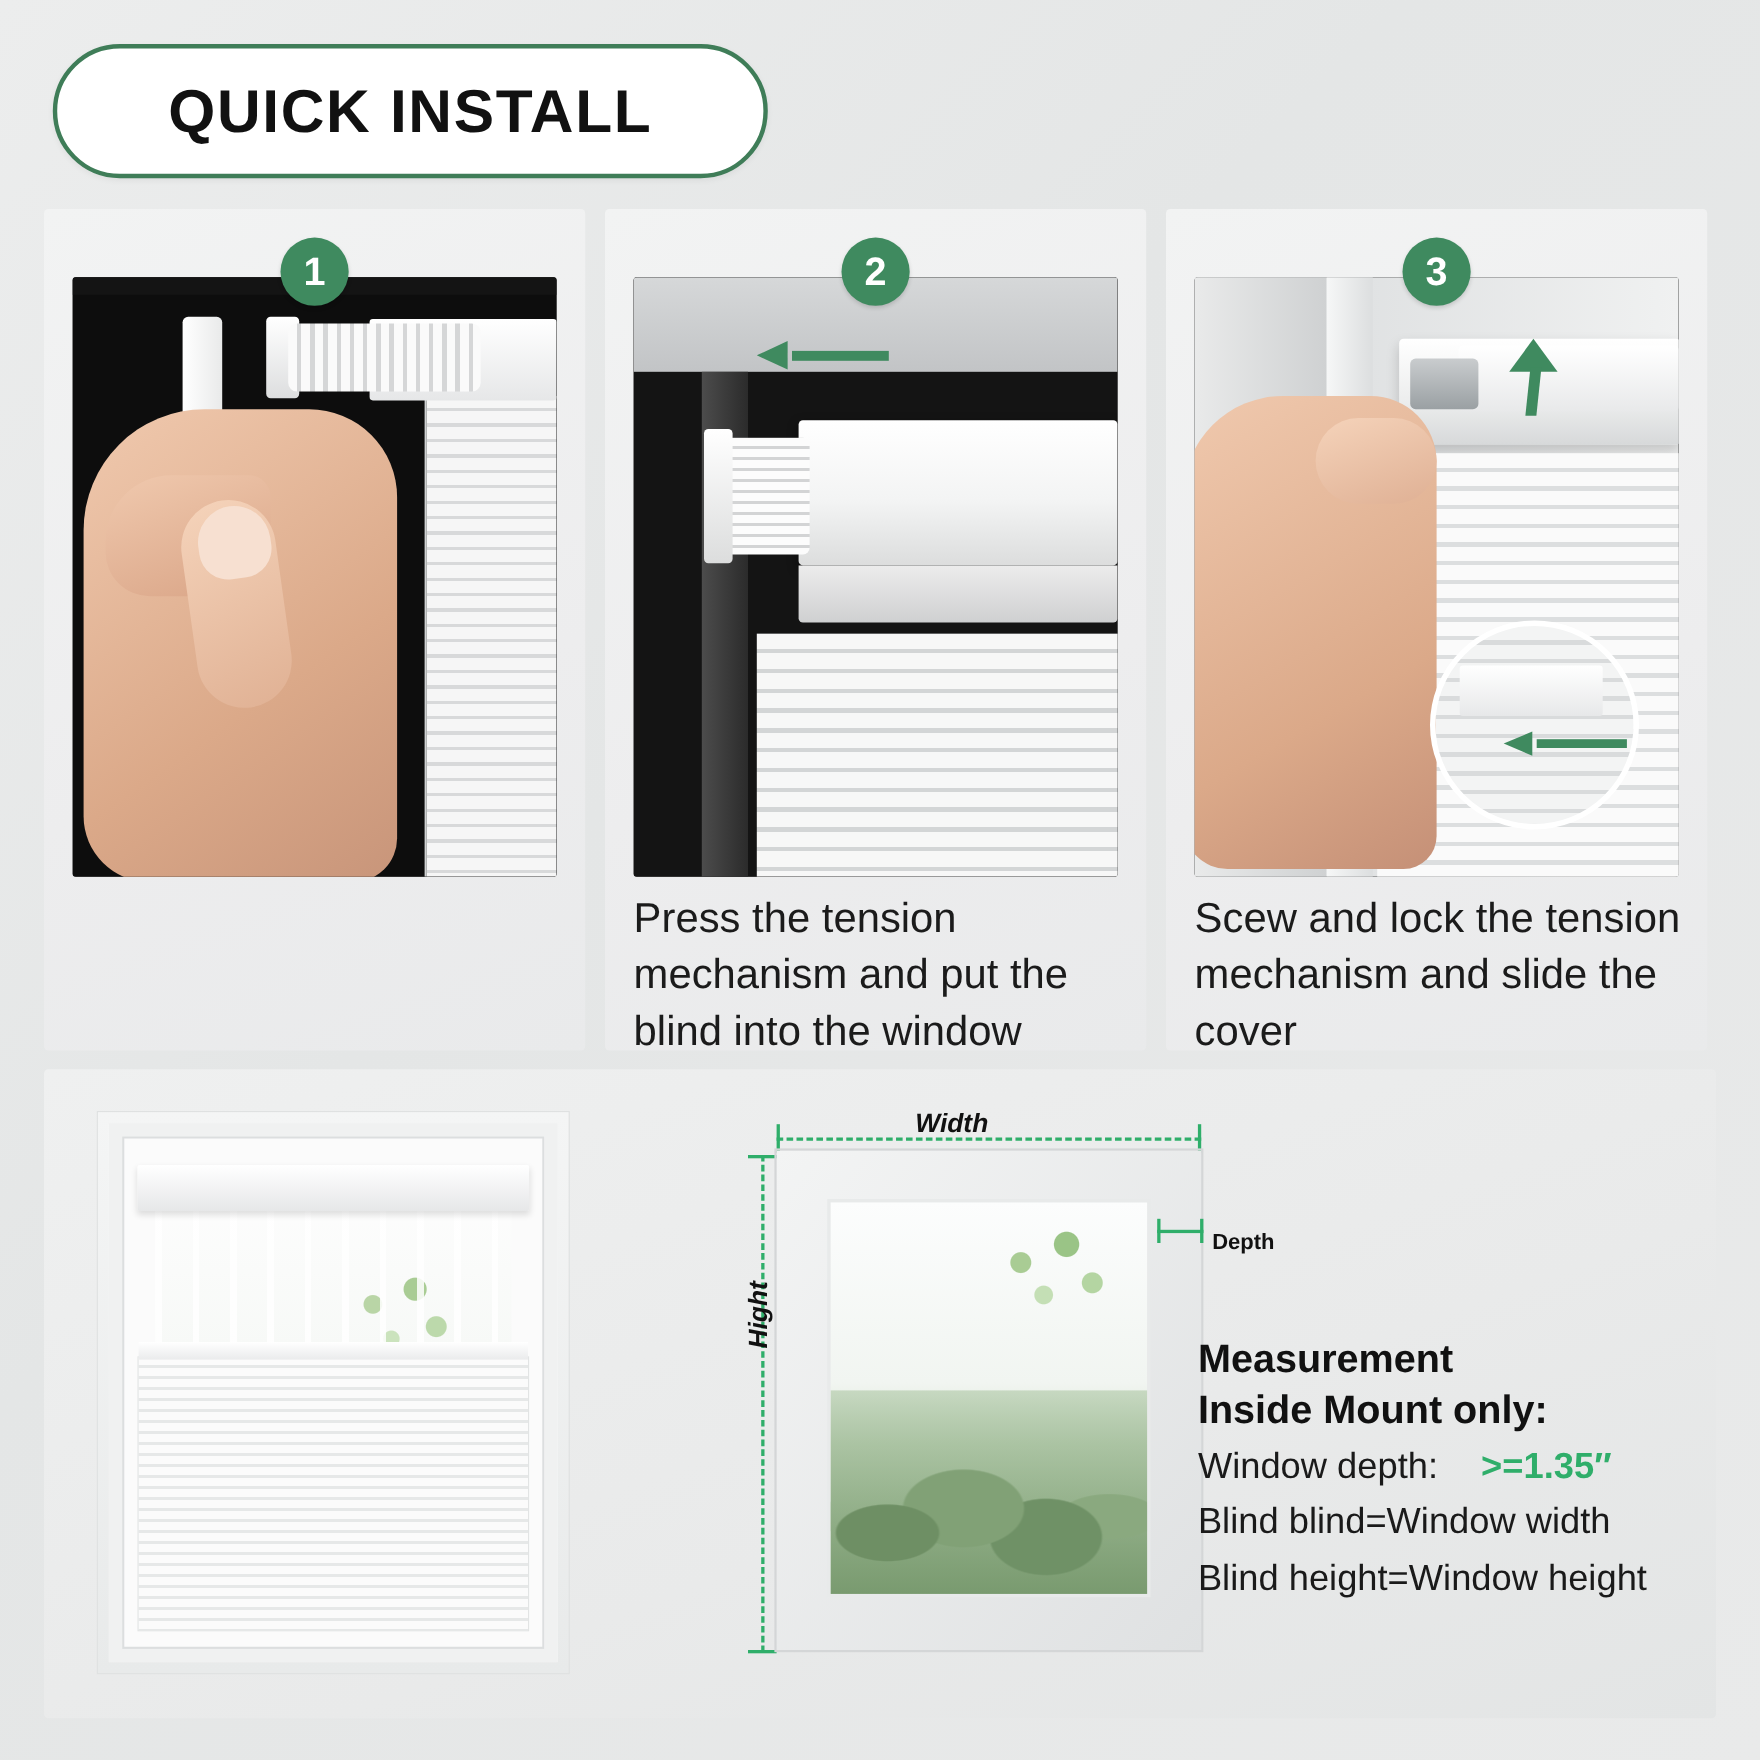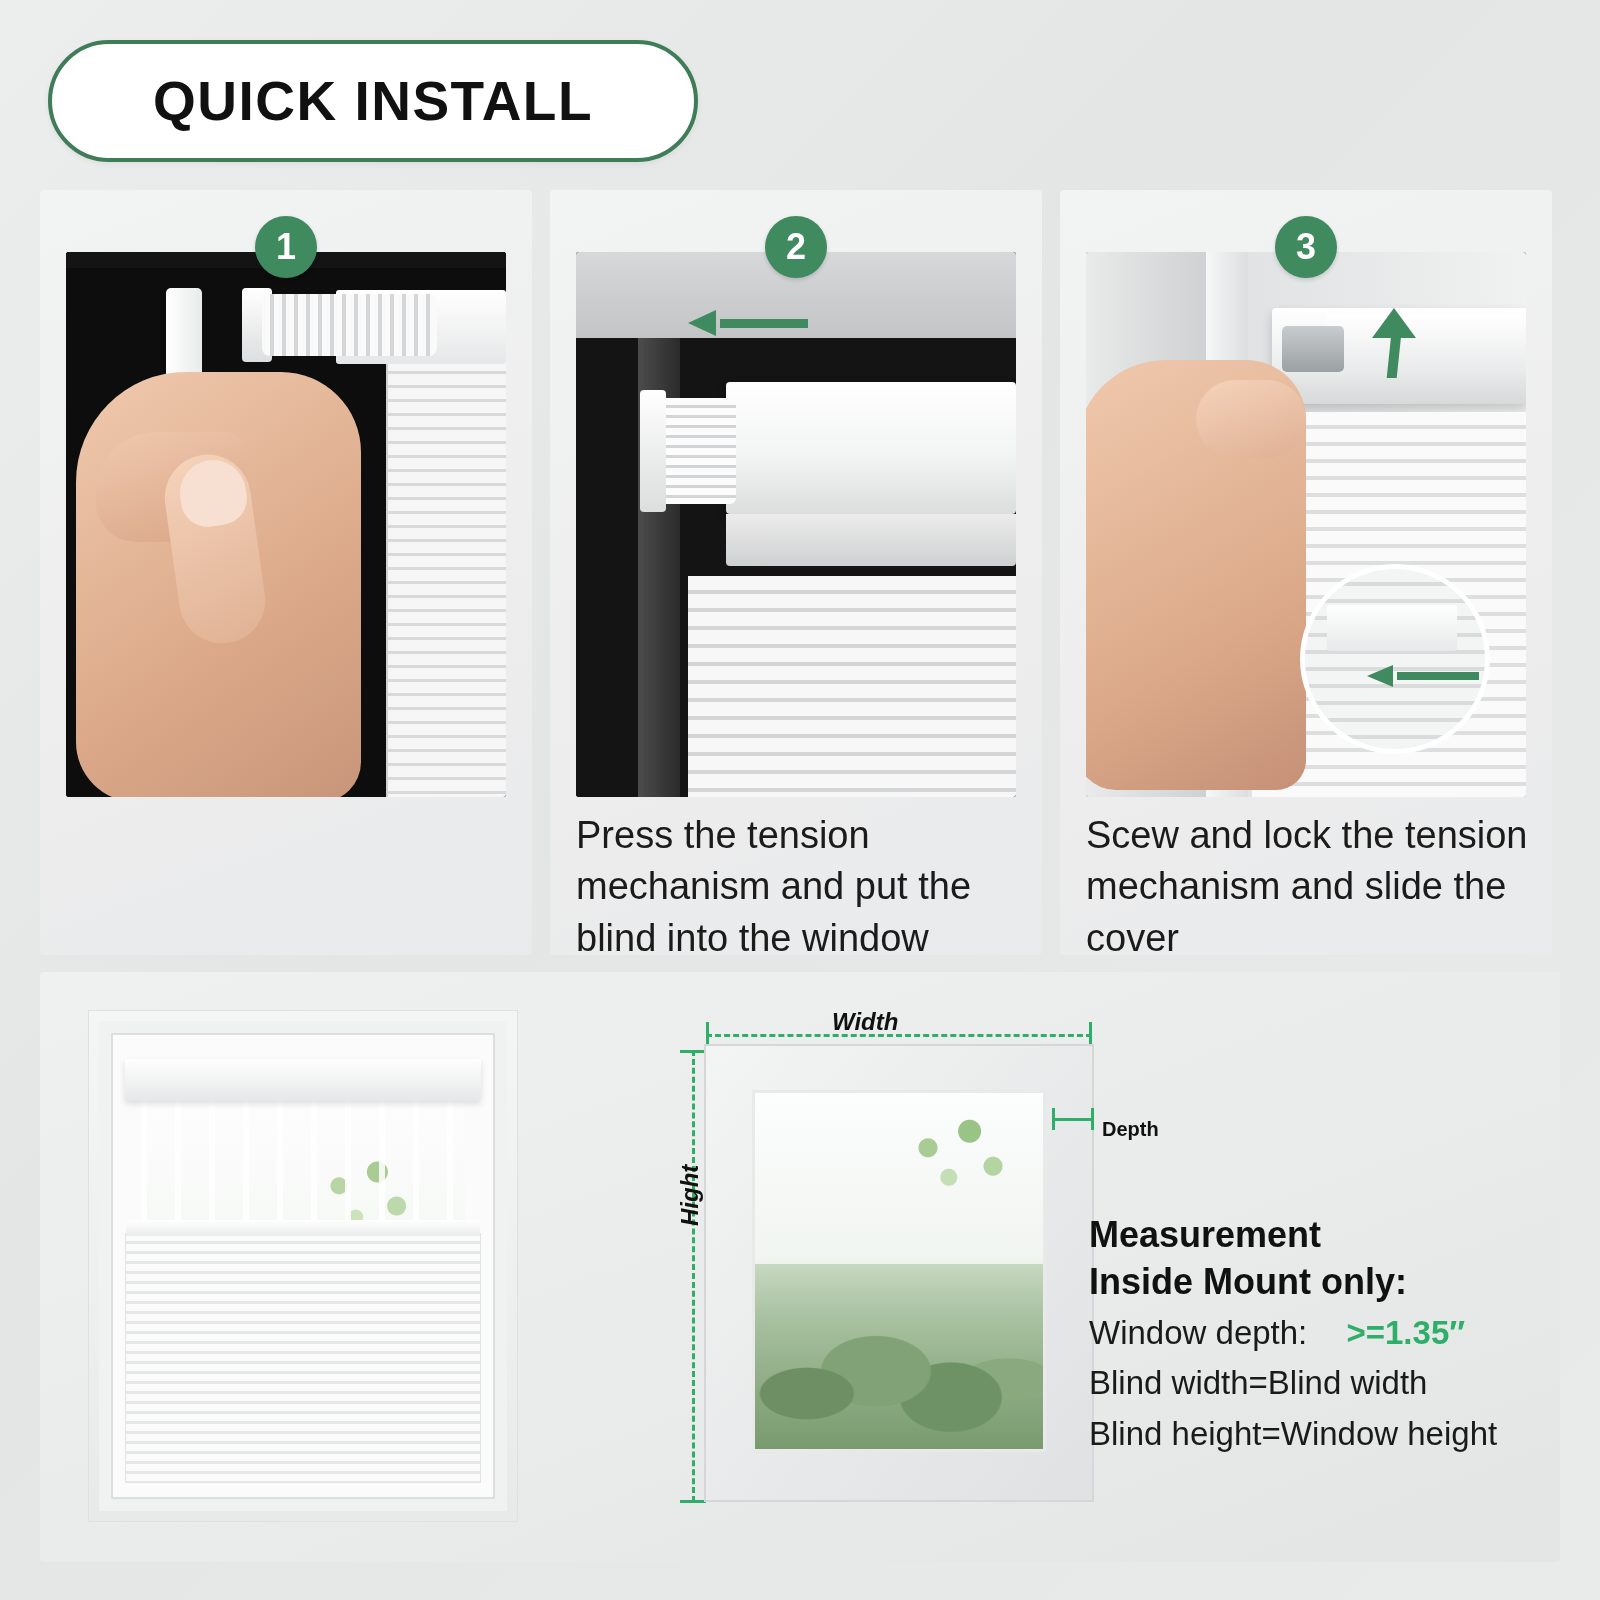--- a/index.html
+++ b/index.html
@@ -412,17 +412,17 @@
       <div class="lbl-depth">Depth</div>
     </div>
 
     <div class="meas-text">
       <div class="h">Measurement</div>
       <div class="h">Inside Mount only:</div>
       <div class="line">
         <span>Window depth:</span>
         <span class="hl">&gt;=1.35″</span>
       </div>
-      <div class="line">Blind width=Blind width</div>
+      <div class="line">Blind blind=Window width</div>
       <div class="line">Blind height=Window height</div>
     </div>
   </div>
 </div>
 
 </body></html>

